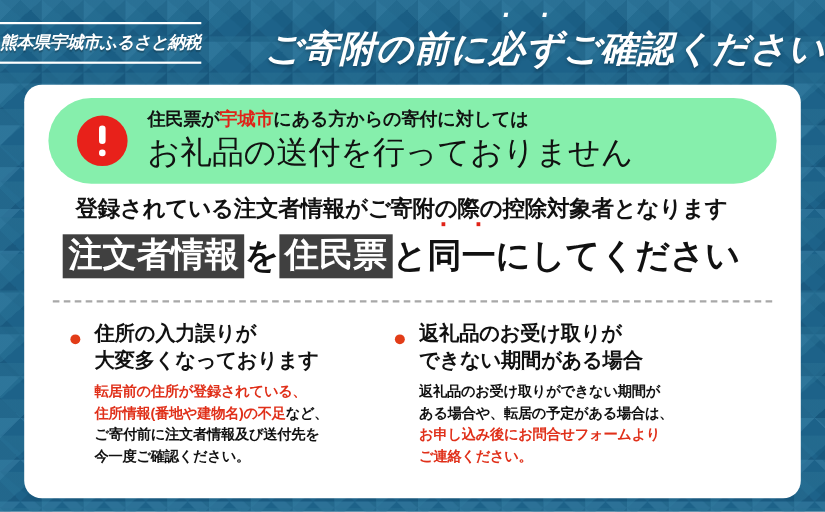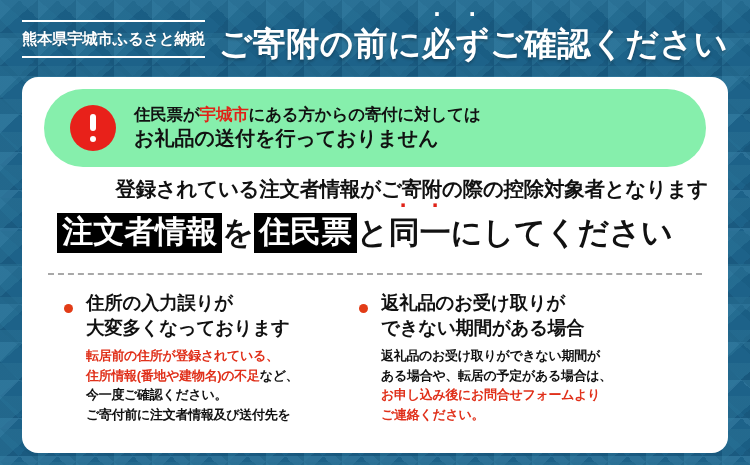--- a/index.html
+++ b/index.html
@@ -46,22 +46,23 @@
 
   
   .header {
     position: absolute;
     left: 0;
     top: 0;
     width: 750px;
     height: 77px;
     display: flex;
     align-items: center;
-    justify-content: center;
+    justify-content: space-between;
     gap: 14px;
+    font-style: italic;
   }
   .kicker {
     position: relative;
     color: #ffffff;
     font-size: 15.5px;
     font-weight: bold;
     letter-spacing: -0.4px;
     padding: 9px 0 8px 0;
     white-space: nowrap;
     text-shadow: 0 1px 1px rgba(0,0,0,.25);
@@ -164,57 +165,57 @@
   }
   .notice-text { line-height: 1.18; }
   .notice-l1 {
     font-size: 16.5px;
     font-weight: bold;
     color: #111111;
     letter-spacing: -0.2px;
     white-space: nowrap;
   }
   .notice-l2 {
-    font-size: 20px;
-    font-weight: bold;
+    font-size: 29px;
+    font-weight: normal;
     color: #111111;
     letter-spacing: 0px;
     white-space: nowrap;
     margin-top: 2px;
   }
   .red-in { color: #e02318; }
 
   
   .mid {
     position: absolute;
     left: 0;
     top: 98px;
     width: 686px;
-    text-align: right;
+    text-align: center;
   }
   .mid-l1 {
     font-size: 20.5px;
     font-weight: bold;
     color: #111111;
     letter-spacing: -0.3px;
     white-space: nowrap;
   }
   .mid-l2 {
     margin-top: 9px;
     font-size: 31px;
     font-weight: bold;
     color: #111111;
     letter-spacing: 0px;
     white-space: nowrap;
     display: flex;
     align-items: center;
     justify-content: center;
   }
   .hl {
-    background: #000000;
+    background: #404040;
     color: #ffffff;
     padding: 2px 5px 4px 5px;
     display: inline-block;
     line-height: 1.12;
   }
   .dotted-r {
     position: relative;
     display: inline-block;
   }
   .dotted-r::before {
@@ -328,22 +329,22 @@
       <div class="col left">
         <div class="dot"></div>
         <div class="col-body">
           <div class="col-title">
             <div>住所の入力誤りが</div>
             <div>大変多くなっております</div>
           </div>
           <div class="col-sub">
             <div class="r">転居前の住所が登録されている、</div>
             <div><span class="r">住所情報(番地や建物名)の不足</span><span>など、</span></div>
+            <div>ご寄付前に注文者情報及び送付先を</div>
             <div>今一度ご確認ください。</div>
-            <div>ご寄付前に注文者情報及び送付先を</div>
           </div>
         </div>
       </div>
 
       <div class="col right">
         <div class="dot"></div>
         <div class="col-body">
           <div class="col-title">
             <div>返礼品のお受け取りが</div>
             <div>できない期間がある場合</div>

